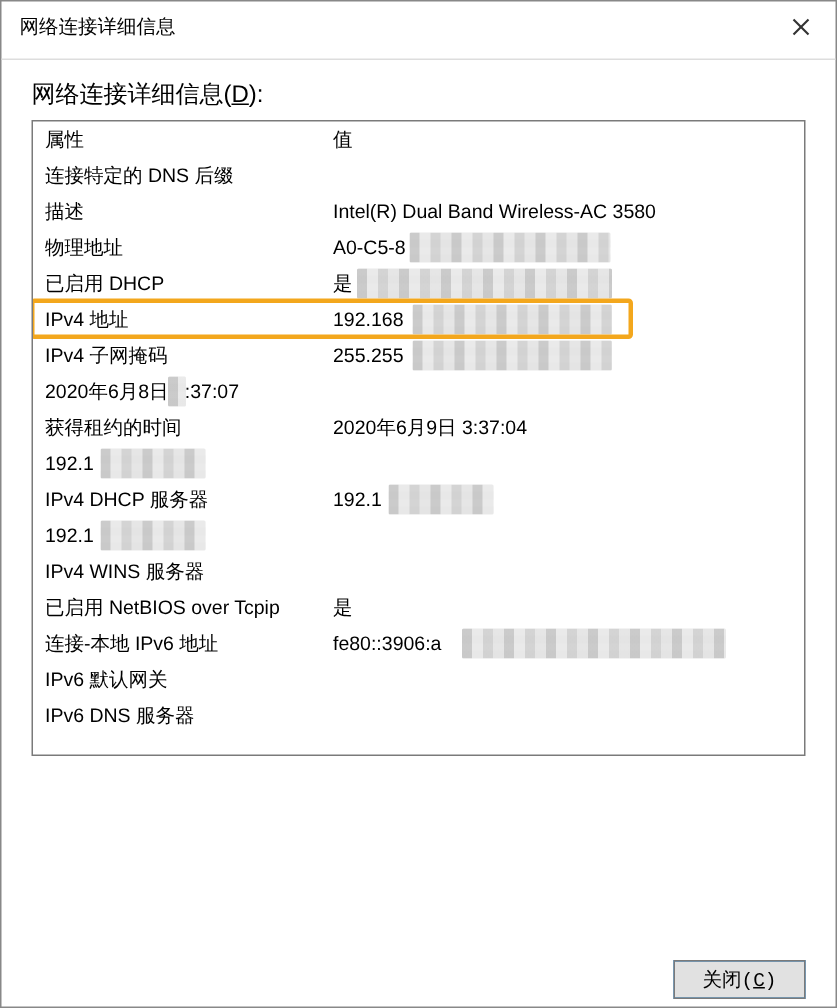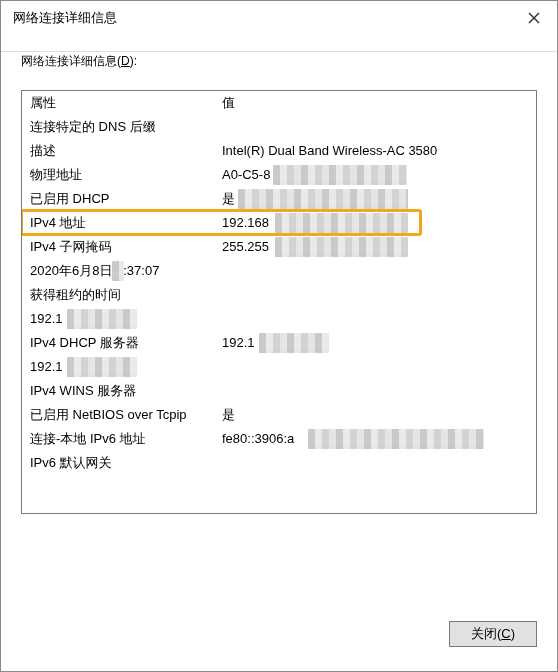--- a/index.html
+++ b/index.html
@@ -1,30 +1,30 @@
 <!DOCTYPE html>
 <html><head>
 <meta charset="utf-8">
 <style>
   html,body{margin:0;padding:0;font-family:"Microsoft YaHei","Segoe UI",Tahoma,sans-serif;font-size:13px;background:#fff;color:#000;}
   .window{width:558px;height:672px;box-sizing:border-box;border:1px solid #888;position:relative;background:#fff;}
-  .titlebar{height:34px;display:flex;align-items:center;justify-content:space-between;border-bottom:1px solid #ddd;padding:0 0 16px 12px;}
+  .titlebar{height:34px;display:flex;align-items:center;justify-content:space-between;border-bottom:1px solid #ddd;padding:0 0 4px 12px;}
   .titlebar .title{font-size:13px;}
   .titlebar .close{width:46px;height:100%;display:flex;align-items:center;justify-content:center;cursor:pointer;}
   .titlebar .close svg{width:12px;height:12px;stroke:#333;stroke-width:1.4;}
   .content{position:absolute;top:34px;left:0;right:0;bottom:0;padding:18px 20px 16px 20px;box-sizing:border-box;}
-  .label{font-size:12px;margin-bottom:20px;}
+  .label{font-size:16px;margin-bottom:6px;}
   .label .ul{text-decoration:underline;}
   .listbox{border:1px solid #7a7a7a;width:100%;box-sizing:border-box;height:424px;overflow:hidden;position:relative;}
   .row{display:flex;align-items:center;height:24px;padding-left:8px;box-sizing:border-box;font-size:13px;line-height:24px;white-space:nowrap;overflow:hidden;}
   .row.header{font-weight:400;}
   .col-prop{width:192px;flex:0 0 192px;}
   .col-val{flex:1;position:relative;overflow:hidden;}
   .highlight{position:absolute;left:-2px;top:118px;height:27px;width:402px;border:3px solid #f3a71d;border-radius:3px;pointer-events:none;box-sizing:border-box;}
-  .footer{position:absolute;right:20px;bottom:24px;}
+  .footer{position:absolute;right:20px;bottom:5px;font-family:Liberation Mono, monospace;}
   .btn{min-width:88px;height:26px;border:1px solid #0078d7;background:#e1e1e1;font-size:13px;font-family:inherit;padding:0 16px;cursor:pointer;outline:1px solid #7a7a7a;outline-offset:-1px;}
   .btn .ul{text-decoration:underline;}
   
   .blur{position:absolute;top:2px;bottom:2px;background:#d9d9d9;
         background-image:
           linear-gradient(90deg,rgba(200,200,200,.9) 25%,rgba(235,235,235,.9) 25%,rgba(235,235,235,.9) 50%,rgba(210,210,210,.9) 50%,rgba(210,210,210,.9) 75%,rgba(230,230,230,.9) 75%),
           linear-gradient(0deg,rgba(200,200,200,.6) 50%,rgba(235,235,235,.6) 50%);
         background-size:28px 100%,100% 10px;
         filter:blur(0.4px);
         border-radius:1px;}
@@ -76,20 +76,21 @@
           </div>
           <div class="row">
             <div class="col-prop">IPv4 子网掩码</div>
             <div class="col-val"><span>255.255</span><span class="blur" style="left: 53px; width: 133px;"></span></div>
           </div>
           <div class="row">
             <div class="col-val"><span>2020年6月8日 9:37:07</span><span class="blur" style="left: 82px; width: 12px;"></span></div>
           </div>
           <div class="row">
             <div class="col-prop">获得租约的时间</div>
+            <div class="col-val"><span>2020年6月9日 3:37:04</span></div>
           </div>
           <div class="row">
             <div class="col-val"><span>192.1</span><span class="blur" style="left: 37px; width: 70px;"></span></div>
           </div>
           <div class="row">
             <div class="col-prop">IPv4 DHCP 服务器</div>
             <div class="col-val"><span>192.1</span><span class="blur" style="left: 37px; width: 70px;"></span></div>
           </div>
           <div class="row">
             <div class="col-val"><span>192.1</span><span class="blur" style="left: 37px; width: 70px;"></span></div>
@@ -103,20 +104,24 @@
             <div class="col-val"><span>是</span></div>
           </div>
           <div class="row">
             <div class="col-prop">连接-本地 IPv6 地址</div>
             <div class="col-val"><span>fe80::3906:a</span><span class="blur" style="left: 86px; width: 176px;"></span></div>
           </div>
           <div class="row">
             <div class="col-prop">IPv6 默认网关</div>
             <div class="col-val"><span></span></div>
           </div>
+          <div class="row">
+            <div class="col-prop">IPv6 DNS 服务器</div>
+            <div class="col-val"><span></span></div>
+          </div>
         </div>
       <div class="highlight"></div>
     </div>
 
     <div class="footer">
       <button class="btn">
         <span>关闭(</span><span class="ul">C</span><span>)</span>
       </button>
     </div>
   </div>

